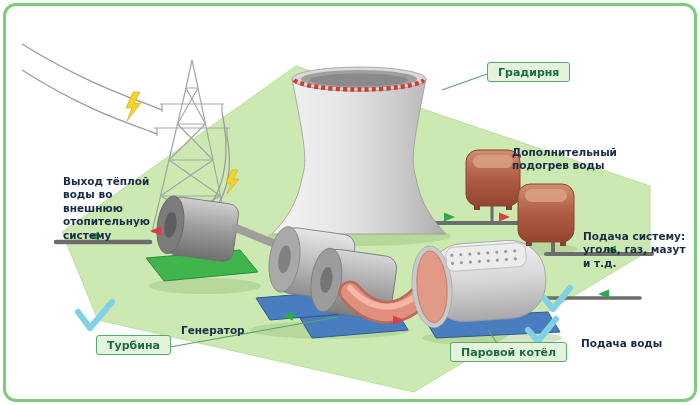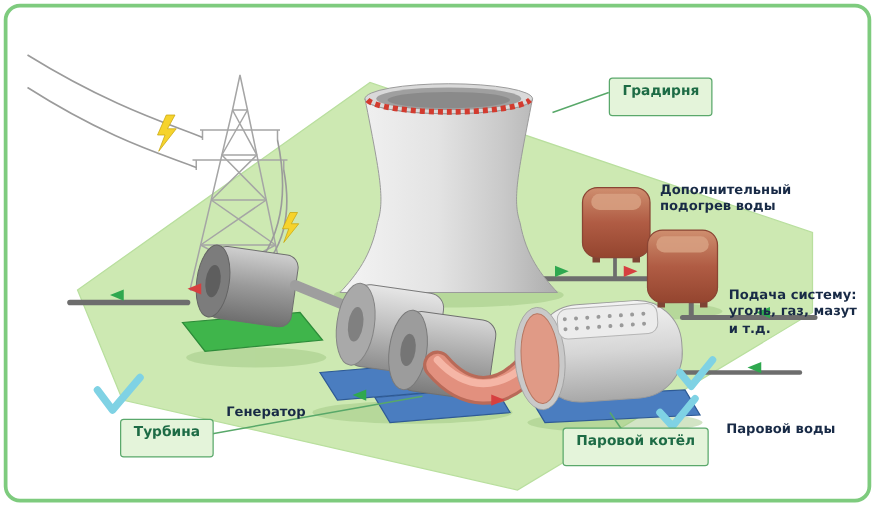--- a/index.html
+++ b/index.html
@@ -12,21 +12,21 @@
     pointer-events:none;z-index:30;
   }
   .art{position:absolute;left:0;top:0;z-index:1;}
   .note{
     position:absolute;z-index:10;color:#182a46;font-size:10.5px;font-weight:bold;
     line-height:1.28;
   }
   .nowrap{white-space:nowrap;margin-top:40px;}
   .tag{
     position:absolute;z-index:10;background:#e4f4da;border:1.5px solid #5aa86b;
-    border-radius:3px;padding:3px 10px 13px;color:#1d6b45;font-size:11px;
+    border-radius:3px;padding:3px 10px 2px;color:#1d6b45;font-size:11px;
     font-weight:bold;white-space:nowrap;
   }
 </style>
 </head>
 <body>
 
 <div class="stage">
 
   <svg class="art" width="700" height="405" viewBox="0 0 700 405">
     <defs>
@@ -198,23 +198,24 @@
       <path d="M 497 343 L 488 330"></path>
     </g>
 
     <g stroke="#7fd2e4" stroke-width="6" fill="none" stroke-linecap="round" stroke-linejoin="round">
       <path d="M 78 312 L 90 328 L 112 302"></path>
       <path d="M 544 298 L 553 309 L 570 288"></path>
       <path d="M 528 330 L 538 341 L 556 319"></path>
     </g>
   </svg>
 
+  <div class="note" style="left:63px;top:175px;width:106px;">Выход тёплой воды во внешнюю отопительную систему</div>
   <div class="note nowrap" style="left:181px;top:284px;">Генератор</div>
-  <div class="note" style="left:528px;top:146px;width:138px;">Дополнительный подогрев воды</div>
+  <div class="note" style="left:512px;top:146px;width:138px;">Дополнительный подогрев воды</div>
   <div class="note" style="left:583px;top:230px;width:110px;">Подача систему: уголь, газ, мазут и т.д.</div>
-  <div class="note nowrap" style="left:581px;top:297px;">Паровой воды</div>
+  <div class="note nowrap" style="left:581px;top:297px;">Подача воды</div>
 
   <div class="tag" style="left:487px;top:62px;">Градирня</div>
   <div class="tag" style="left:450px;top:342px;">Паровой котёл</div>
   <div class="tag" style="left:96px;top:335px;">Турбина</div>
 
   <div class="frame"></div>
 </div>
 
 </body></html>

